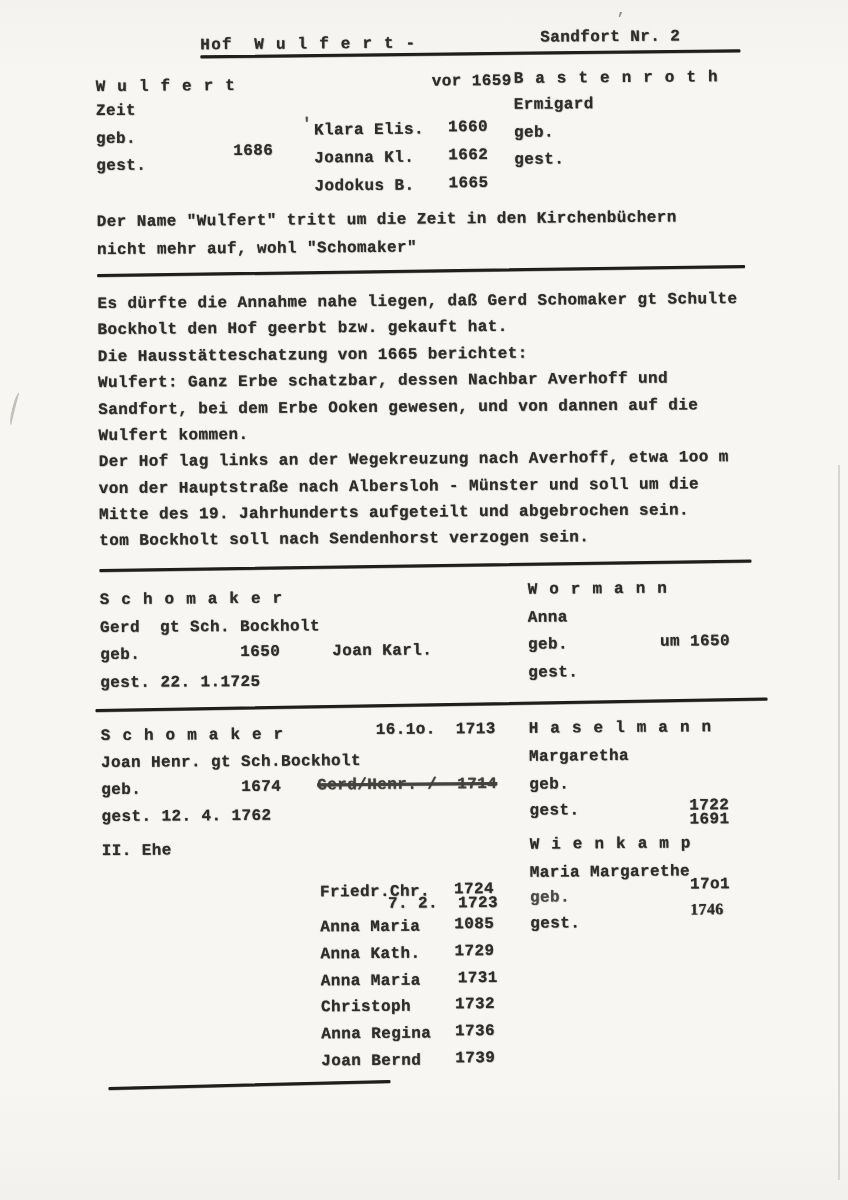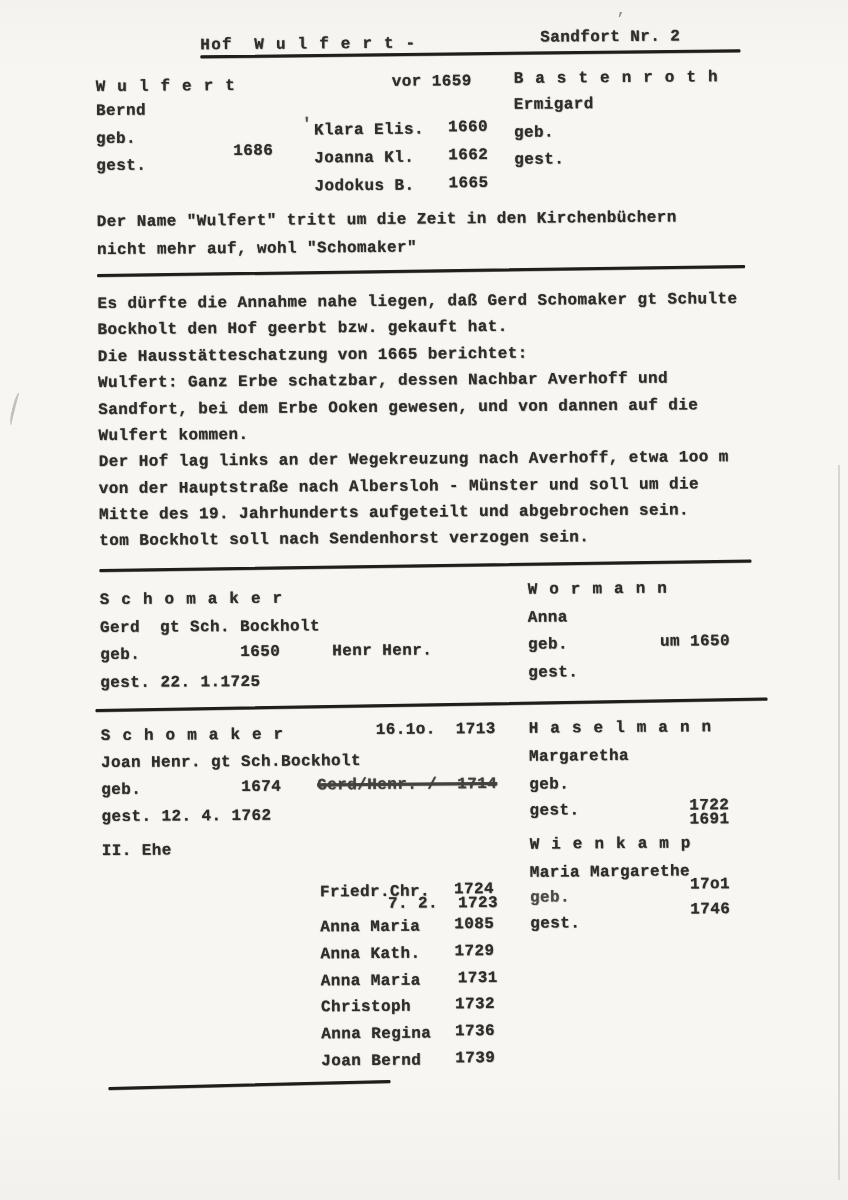--- a/index.html
+++ b/index.html
@@ -53,26 +53,26 @@
   <div class="smudge" style="left:12px;top:392px;"></div>
   <span class="speck" style="left:617px;top:2px;">,</span>
 
   <div id="sheet">
 
     <span class="t name-spaced" style="left:205px;top:36px;">Hof  W u l f e r t -</span>
     <span class="t" style="left:545px;top:31px;">Sandfort Nr. 2</span>
     <div class="rule" style="left:205px;top:56px;width:540px;transform:rotate(-0.2deg);"></div>
 
     <span class="t name-spaced" style="left:100px;top:77px;">W u l f e r t</span>
-    <span class="t" style="left:100px;top:101px;">Bernd</span>
+    <span class="t" style="left:100px;top:101px;">Zeit</span>
     <span class="t" style="left:100px;top:129px;">geb.</span>
     <span class="t" style="left:100px;top:156px;">gest.</span>
     <span class="t" style="left:237px;top:142px;">1686</span>
 
-    <span class="t" style="left:396px;top:74px;">vor 1659</span>
+    <span class="t" style="left:436px;top:74px;">vor 1659</span>
     <span class="t" style="left:306px;top:116px;opacity:.8;">'</span>
 
     <span class="t" style="left:318px;top:122px;">Klara Elis.</span>
     <span class="t" style="left:452px;top:120px;">1660</span>
     <span class="t" style="left:318px;top:150px;">Joanna Kl.</span>
     <span class="t" style="left:452px;top:148px;">1662</span>
     <span class="t" style="left:318px;top:178px;">Jodokus B.</span>
     <span class="t" style="left:452px;top:176px;">1665</span>
 
     <span class="t name-spaced" style="left:518px;top:72px;">B a s t e n r o t h</span>
@@ -95,21 +95,21 @@
     <span class="t" style="left:100px;top:479px;">von der Hauptstraße nach Albersloh - Münster und soll um die</span>
     <span class="t" style="left:100px;top:505px;">Mitte des 19. Jahrhunderts aufgeteilt und abgebrochen sein.</span>
     <span class="t" style="left:100px;top:531px;">tom Bockholt soll nach Sendenhorst verzogen sein.</span>
 
     <div class="rule" style="left:100px;top:569px;width:652px;height:3px;transform:rotate(-0.4deg);"></div>
 
     <span class="t name-spaced" style="left:100px;top:590px;">S c h o m a k e r</span>
     <span class="t" style="left:100px;top:618px;">Gerd  gt Sch. Bockholt</span>
     <span class="t" style="left:100px;top:645px;">geb.</span>
     <span class="t" style="left:240px;top:643px;">1650</span>
-    <span class="t" style="left:332px;top:643px;">Henr Henr.</span>
+    <span class="t" style="left:332px;top:643px;">Joan Karl.</span>
     <span class="t" style="left:100px;top:673px;">gest. 22. 1.1725</span>
 
     <span class="t name-spaced" style="left:528px;top:583px;">W o r m a n n</span>
     <span class="t" style="left:528px;top:611px;">Anna</span>
     <span class="t" style="left:528px;top:638px;">geb.</span>
     <span class="t" style="left:660px;top:636px;">um 1650</span>
     <span class="t" style="left:528px;top:666px;">gest.</span>
 
     <div class="rule" style="left:95px;top:709px;width:672px;height:3px;transform:rotate(-0.55deg);"></div>
 
@@ -128,21 +128,21 @@
     <span class="t" style="left:528px;top:804px;">gest.</span>
     <span class="t" style="left:688px;top:800px;">1722</span>
 
     <span class="t" style="left:100px;top:841px;">II. Ehe</span>
     <span class="t" style="left:386px;top:856px;margin-top:40px;">7. 2.  1723</span>
 
     <span class="t name-spaced" style="left:528px;top:838px;">W i e n k a m p</span>
     <span class="t" style="left:528px;top:866px;">Maria Margarethe</span>
     <span class="t" style="left:688px;top:879px;">17o1</span>
     <span class="t" style="left:528px;top:891px;opacity:.85;">geb.</span>
-    <span class="t" style="left:688px;top:904px;">1746</span>
+    <span class="t" style="left:688px;top:904px;font-family:Liberation Serif, serif;">1746</span>
     <span class="t" style="left:528px;top:917px;">gest.</span>
 
     <span class="t" style="left:318px;top:884px;">Friedr.Chr.</span>
     <span class="t" style="left:452px;top:882px;">1724</span>
     <span class="t" style="left:318px;top:919px;">Anna Maria</span>
     <span class="t" style="left:452px;top:917px;">1085</span>
     <span class="t" style="left:318px;top:946px;">Anna Kath.</span>
     <span class="t" style="left:452px;top:944px;">1729</span>
     <span class="t" style="left:318px;top:973px;">Anna Maria</span>
     <span class="t" style="left:455px;top:971px;">1731</span>

